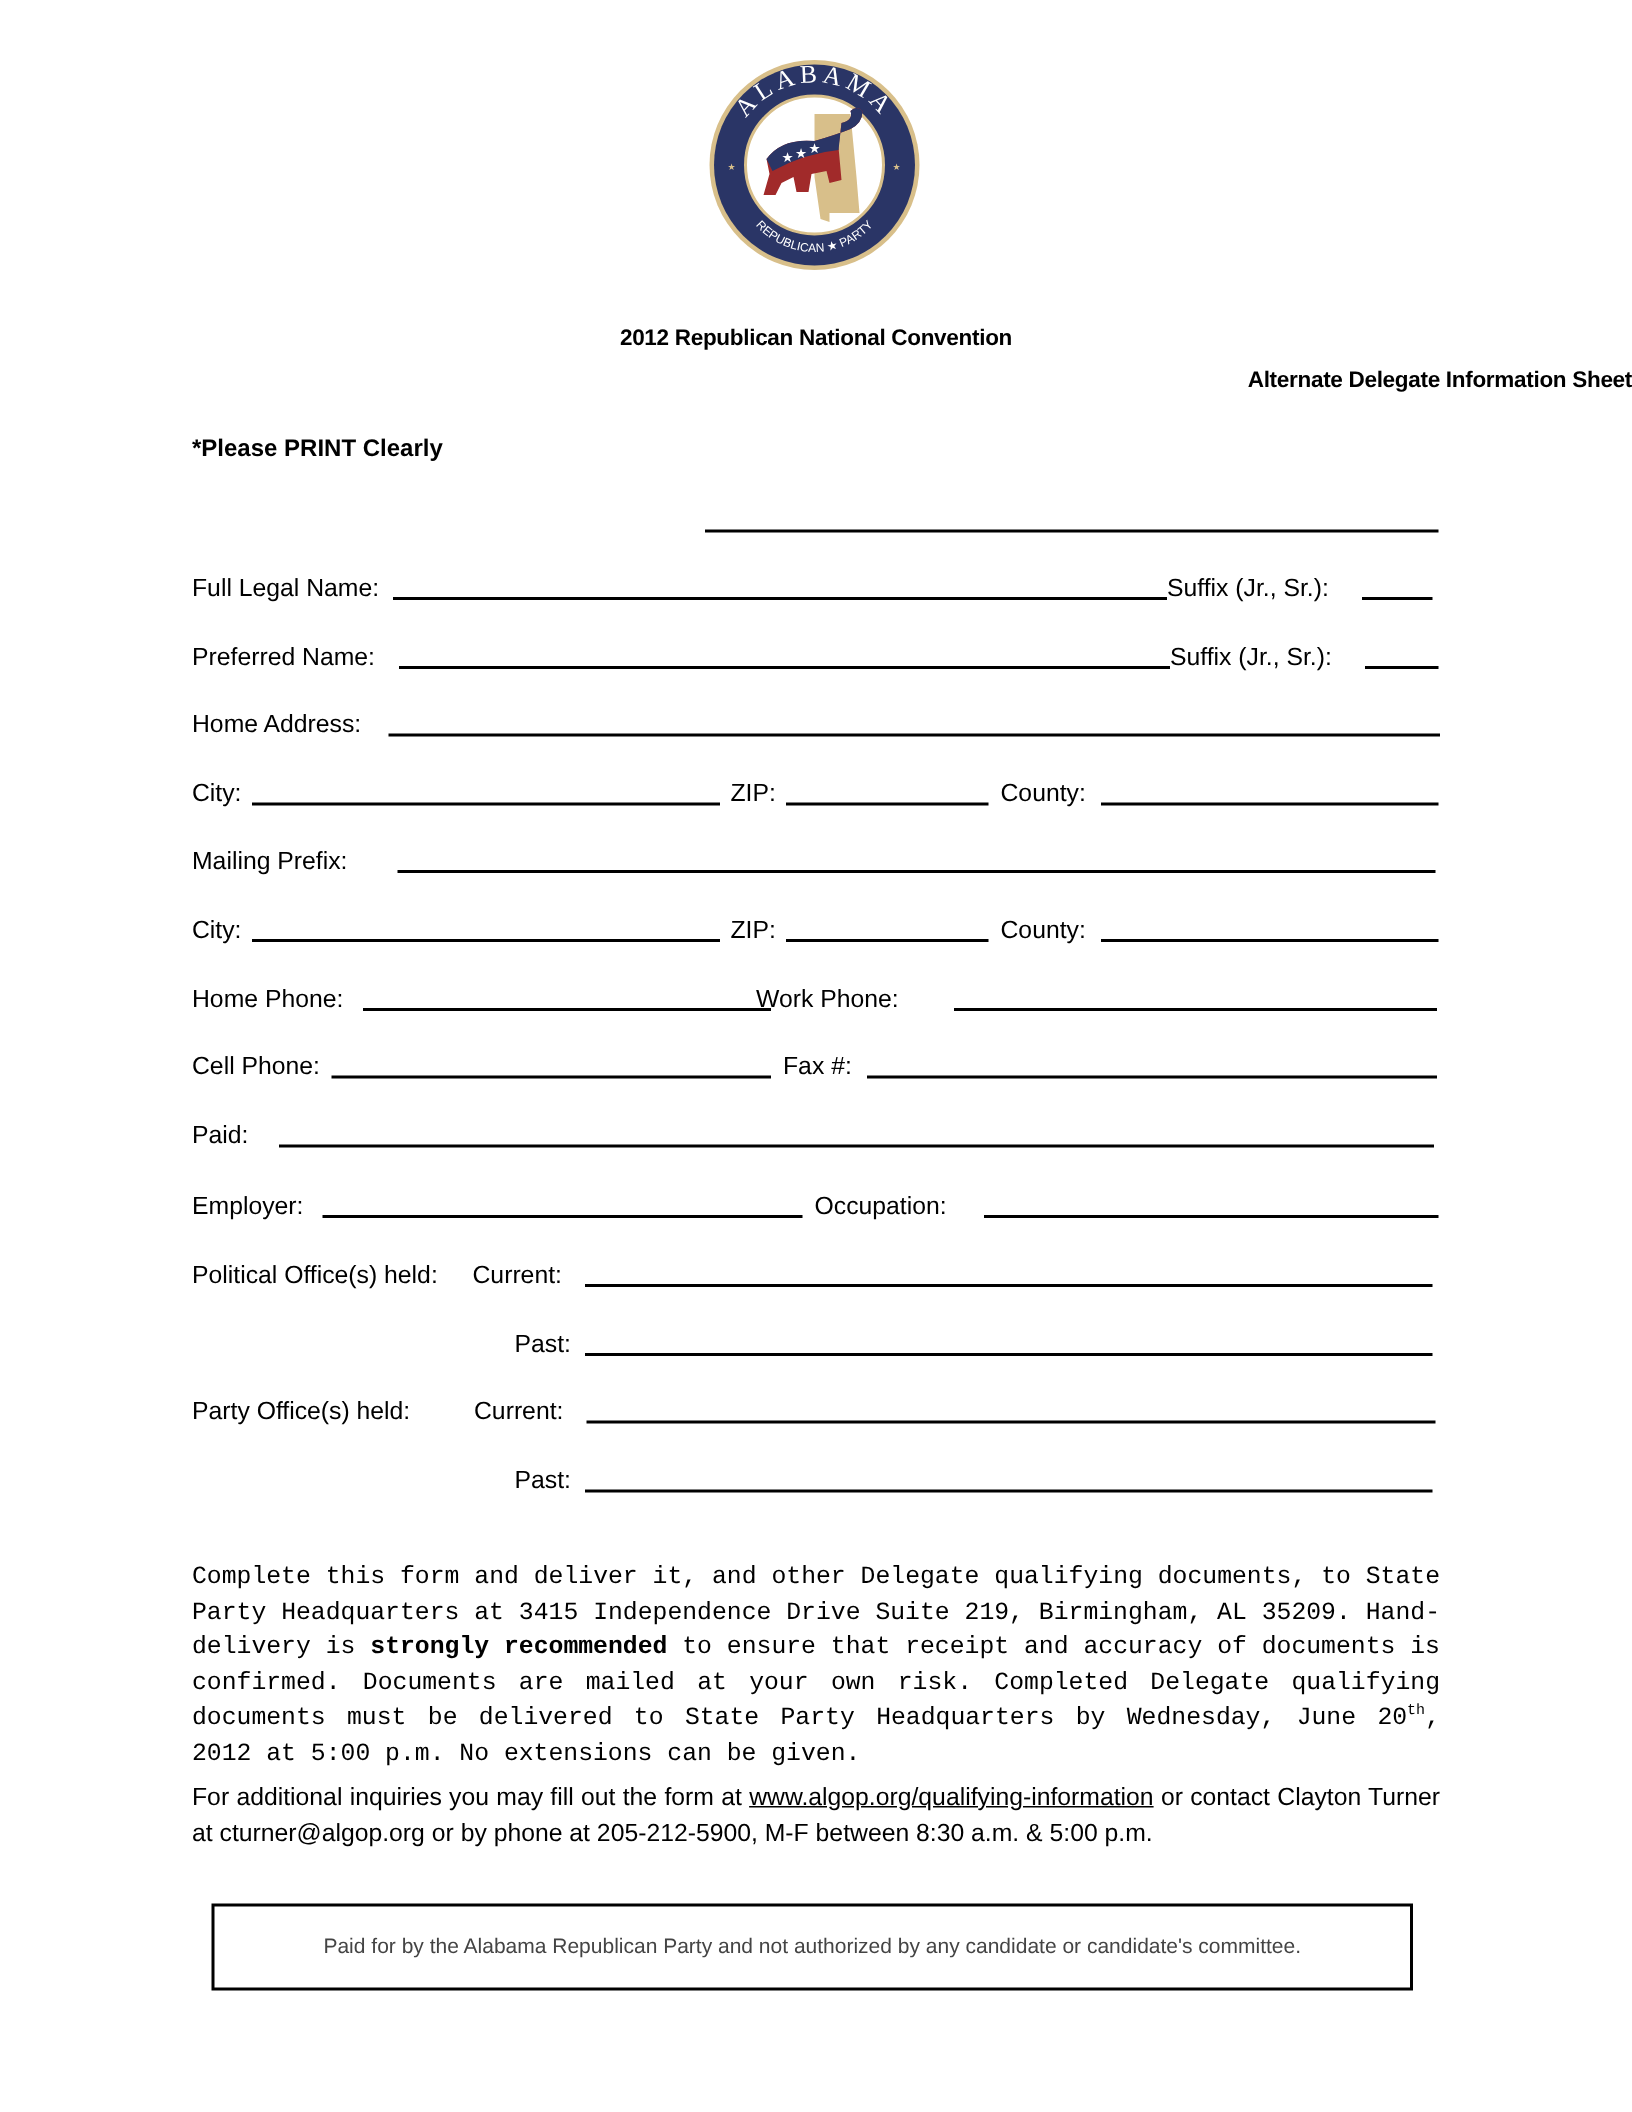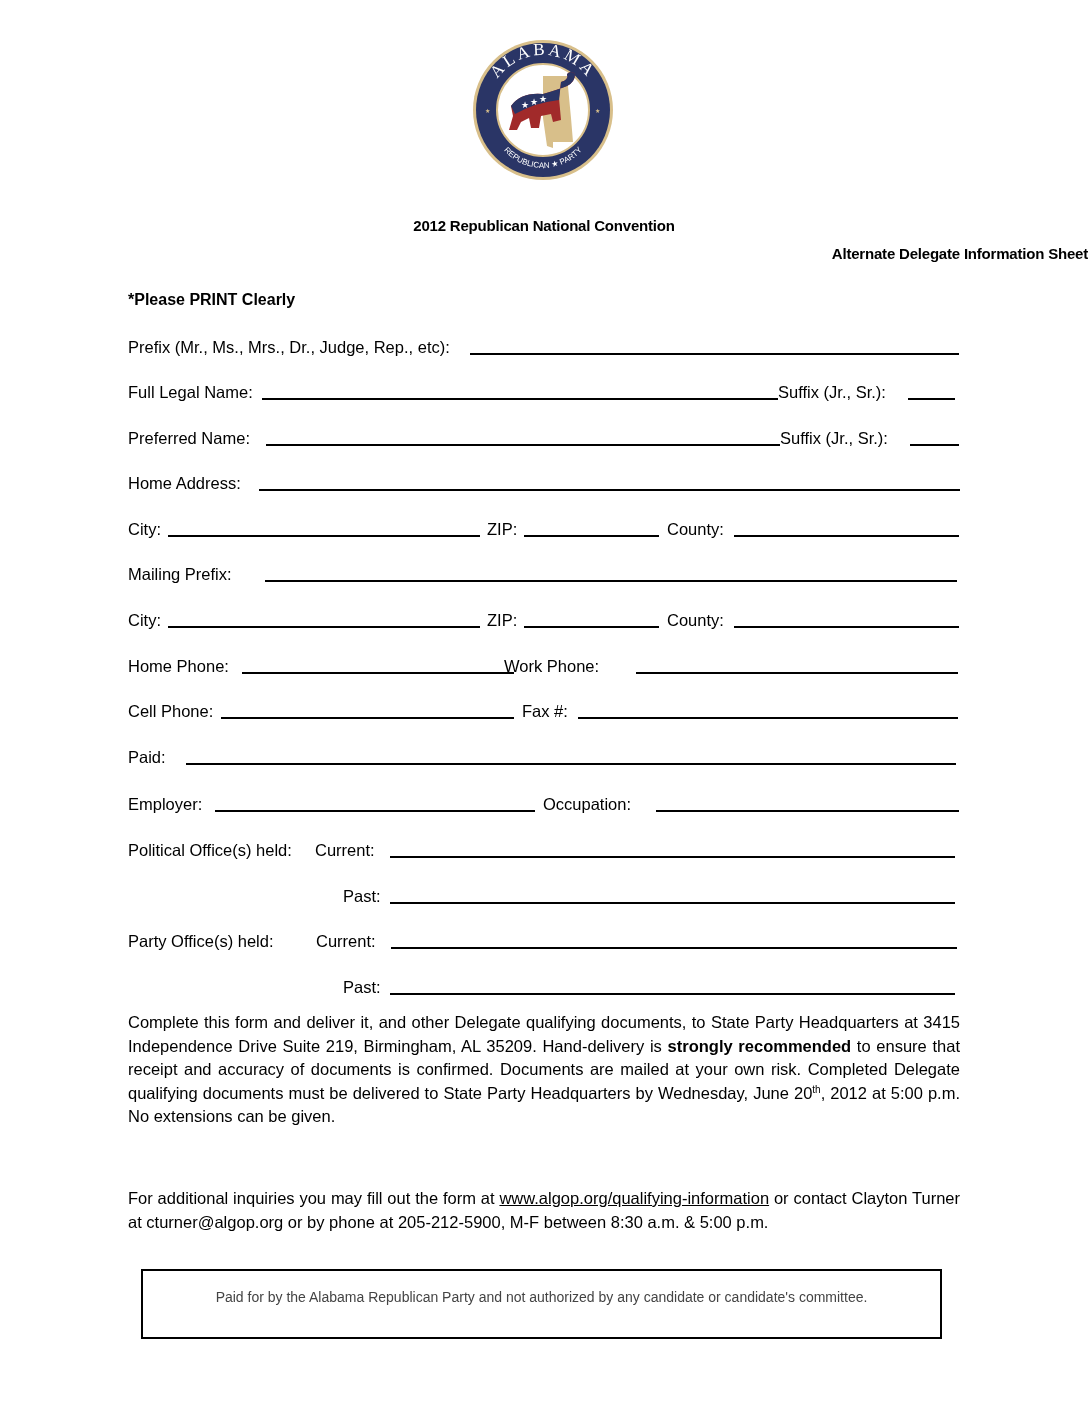--- a/index.html
+++ b/index.html
@@ -10,25 +10,25 @@
            font-weight: bold; font-size: 15px; letter-spacing: -0.2px; }
   .t1 { top: 217px; }
   .t2 { top: 245px; text-align: right; }
   .print { position: absolute; left: 128px; top: 291px; font-weight: bold; font-size: 16px; }
   .row { position: absolute; left: 128px; height: 24px; font-size: 16.5px; white-space: nowrap; }
   .row > * { position: absolute; bottom: 0; }
   .lbl { line-height: 20px; }
   .line { height: 0; border-bottom: 2.5px solid #000; bottom: 2px !important; }
   .para { position: absolute; left: 128px; width: 832px; font-size: 16.5px; line-height: 23.5px;
           text-align: justify; }
-  .p1 { top: 1011px; }
+  .p1 { top: 1039px; font-family: Liberation Mono, monospace; }
   .p2 { top: 1187px; }
   .para a { color: #000; text-decoration: underline; }
   sup { font-size: 10px; line-height: 0; }
-  .footer { position: absolute; left: 141px; top: 1269px; width: 801px; height: 70px;
+  .footer { position: absolute; left: 141px; top: 1269px; width: 801px; height: 58px;
             border: 2.5px solid #000; text-align: center; font-size: 14px; color: #444;
             box-sizing: border-box; padding-top: 17px; line-height: 18px; }
 </style>
 </head>
 <body>
 
 <svg class="logo" viewBox="0 0 144 144">
   <circle cx="72" cy="72" r="70" fill="#d8bf8a"></circle>
   <circle cx="72" cy="72" r="67" fill="#2a3566"></circle>
   <circle cx="72" cy="72" r="46" fill="#ffffff" stroke="#d8bf8a" stroke-width="2"></circle>
@@ -52,21 +52,20 @@
   <text x="68" y="64" font-size="9" fill="#fff">★</text>
   <text x="14" y="75" font-size="6" fill="#d8bf8a">★</text>
   <text x="124" y="75" font-size="6" fill="#d8bf8a">★</text>
 </svg>
 
 <div class="title t1">2012 Republican National Convention</div>
 <div class="title t2">Alternate Delegate Information Sheet</div>
 <div class="print">*Please PRINT Clearly</div>
 
 <div class="row" style="top:333px;width:832px">
-  <span class="lbl" style="left:0">Prefix (Mr., Ms., Mrs., Dr., Judge, Rep., etc):</span>
   <span class="line" style="left:342px;width:489px"></span>
 </div>
 
 <div class="row" style="top:378px;width:832px">
   <span class="lbl" style="left:0">Full Legal Name:</span>
   <span class="line" style="left:134px;width:516px"></span>
   <span class="lbl" style="left:650px">Suffix (Jr., Sr.):</span>
   <span class="line" style="left:780px;width:47px"></span>
 </div>
 

